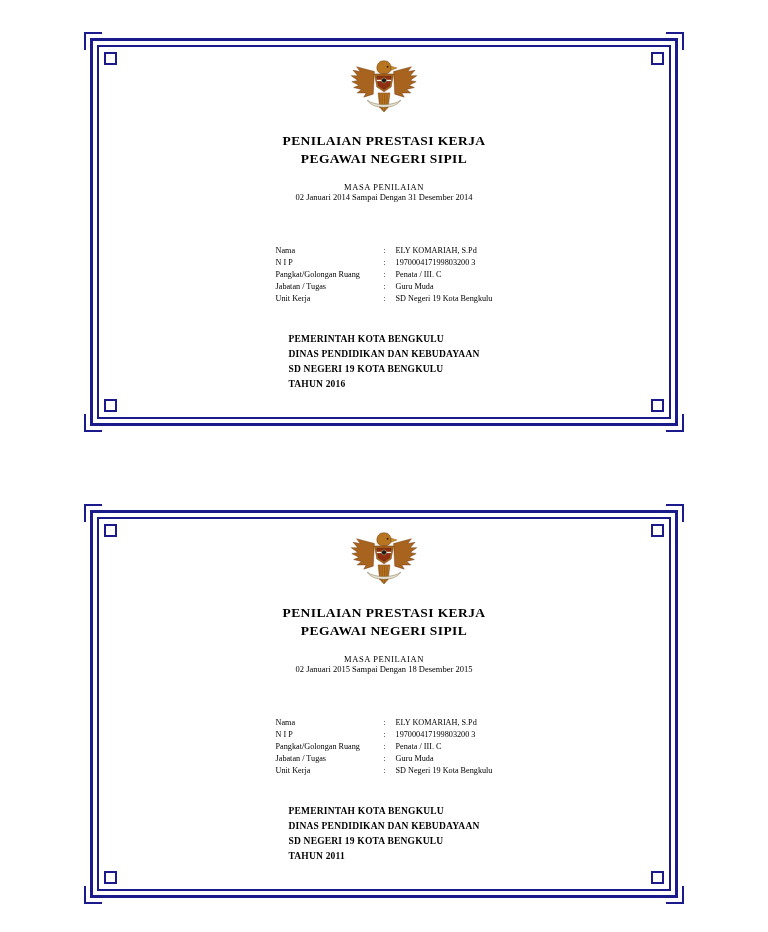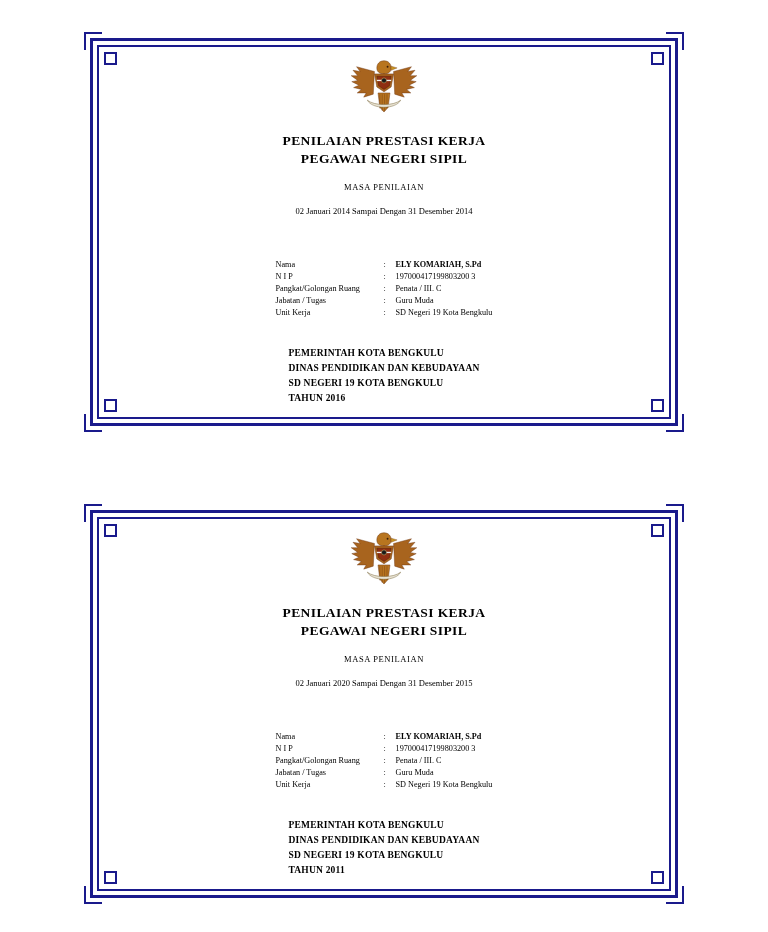--- a/index.html
+++ b/index.html
@@ -103,21 +103,20 @@
   }
 
   .masa-label {
     margin-top: 14px;
     font-size: 8.5px;
     letter-spacing: 0.6px;
     text-align: center;
   }
 
   .period {
-    margin-top: 14px;
     font-size: 8.5px;
     text-align: right;
   }
 
   .identity {
     margin-top: 42px;
     width: 100%;
     display: flex;
     justify-content: center;
   }
@@ -126,21 +125,21 @@
     font-size: 8.2px;
   }
   .identity td {
     padding: 1.5px 0;
     vertical-align: top;
     white-space: nowrap;
   }
   .identity td.lbl { width: 108px; }
   .identity td.sep { width: 10px; text-align: left; }
   .identity td.val { padding-left: 2px; }
-  .identity td.val.bold { font-weight: bold; }
+  .identity td.val.bold { font-weight: normal; }
 
   .footer-block {
     margin-top: 28px;
     font-weight: bold;
     font-size: 9.5px;
     line-height: 1.55;
     letter-spacing: 0.2px;
   }
 
 </style>
@@ -267,21 +266,21 @@
         <path d="M32 74 C44 84 76 84 88 74 C80 90 40 90 32 74 Z" fill="#e8e2d2" stroke="#7a6a40" stroke-width="0.8"></path>
       </svg>
 
       <div class="doc-title">
         <div>PENILAIAN PRESTASI KERJA</div>
         <div>PEGAWAI NEGERI SIPIL</div>
       </div>
 
       <div class="masa-label">MASA PENILAIAN</div>
 
-      <div class="period">02 Januari 2020 Sampai Dengan 31 Desember 2015</div>
+      <div class="period">02 Januari 2015 Sampai Dengan 18 Desember 2015</div>
 
       <div class="identity">
         <table>
           <tbody>
             <tr>
               <td class="lbl">Nama</td>
               <td class="sep">:</td>
               <td class="val bold">ELY KOMARIAH, S.Pd</td>
             </tr>
             <tr>

